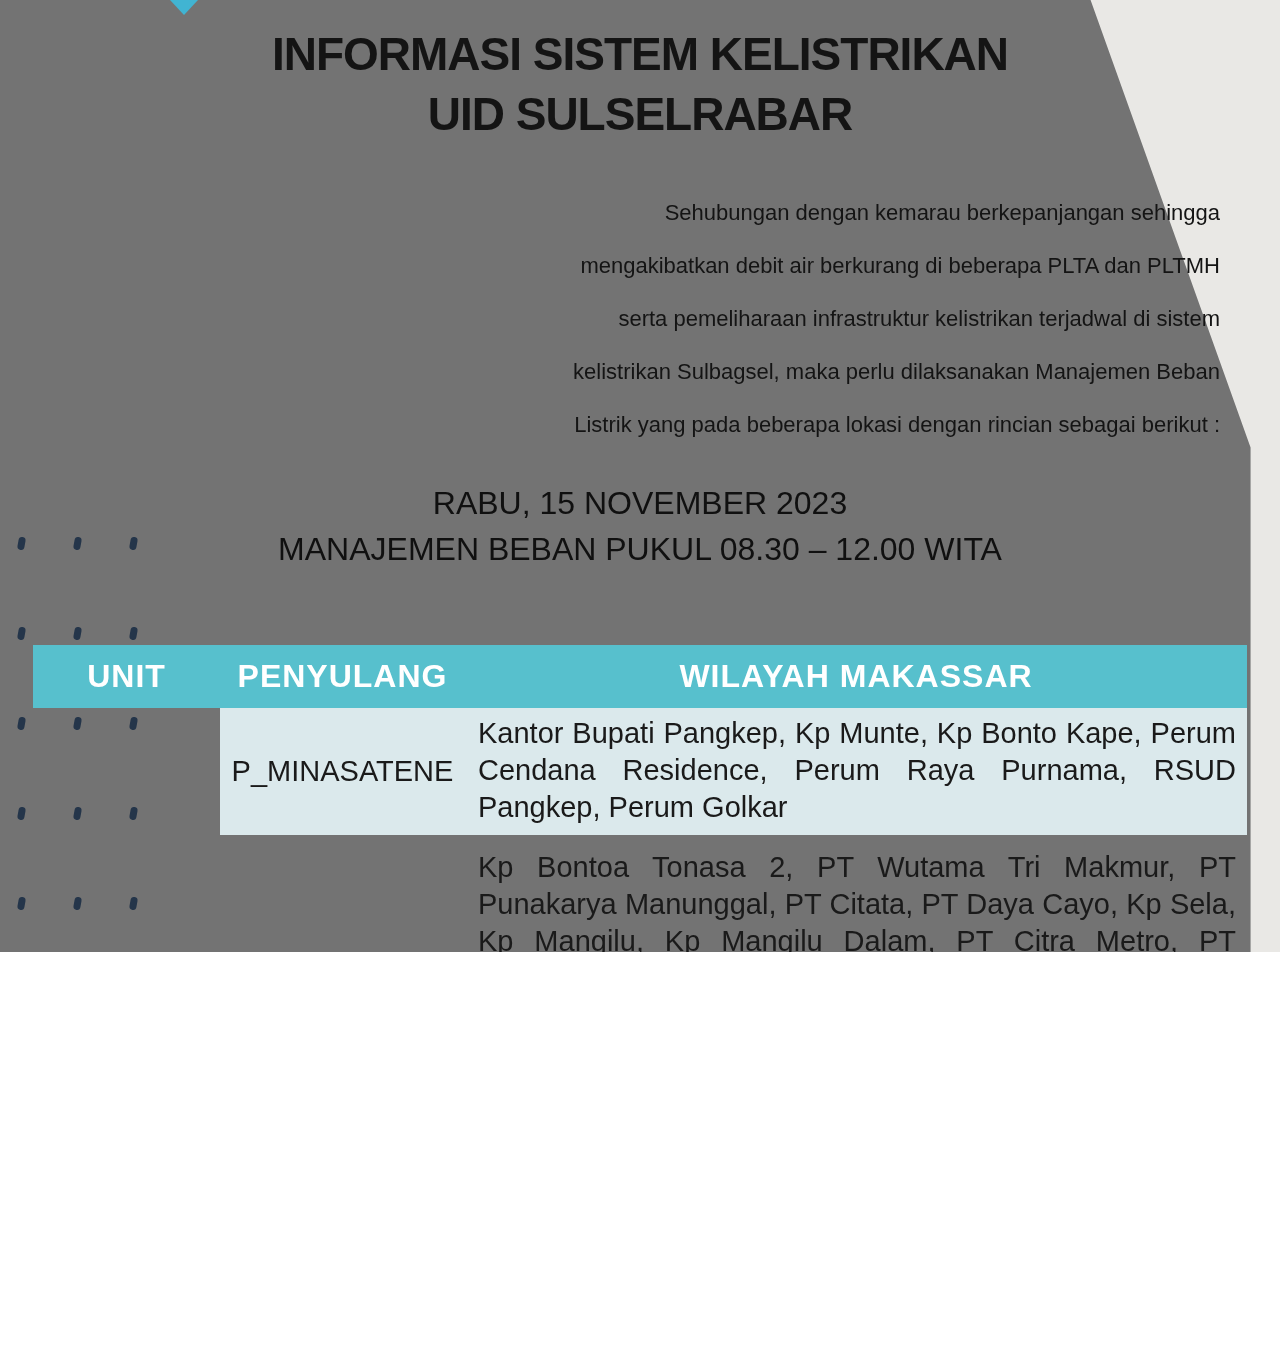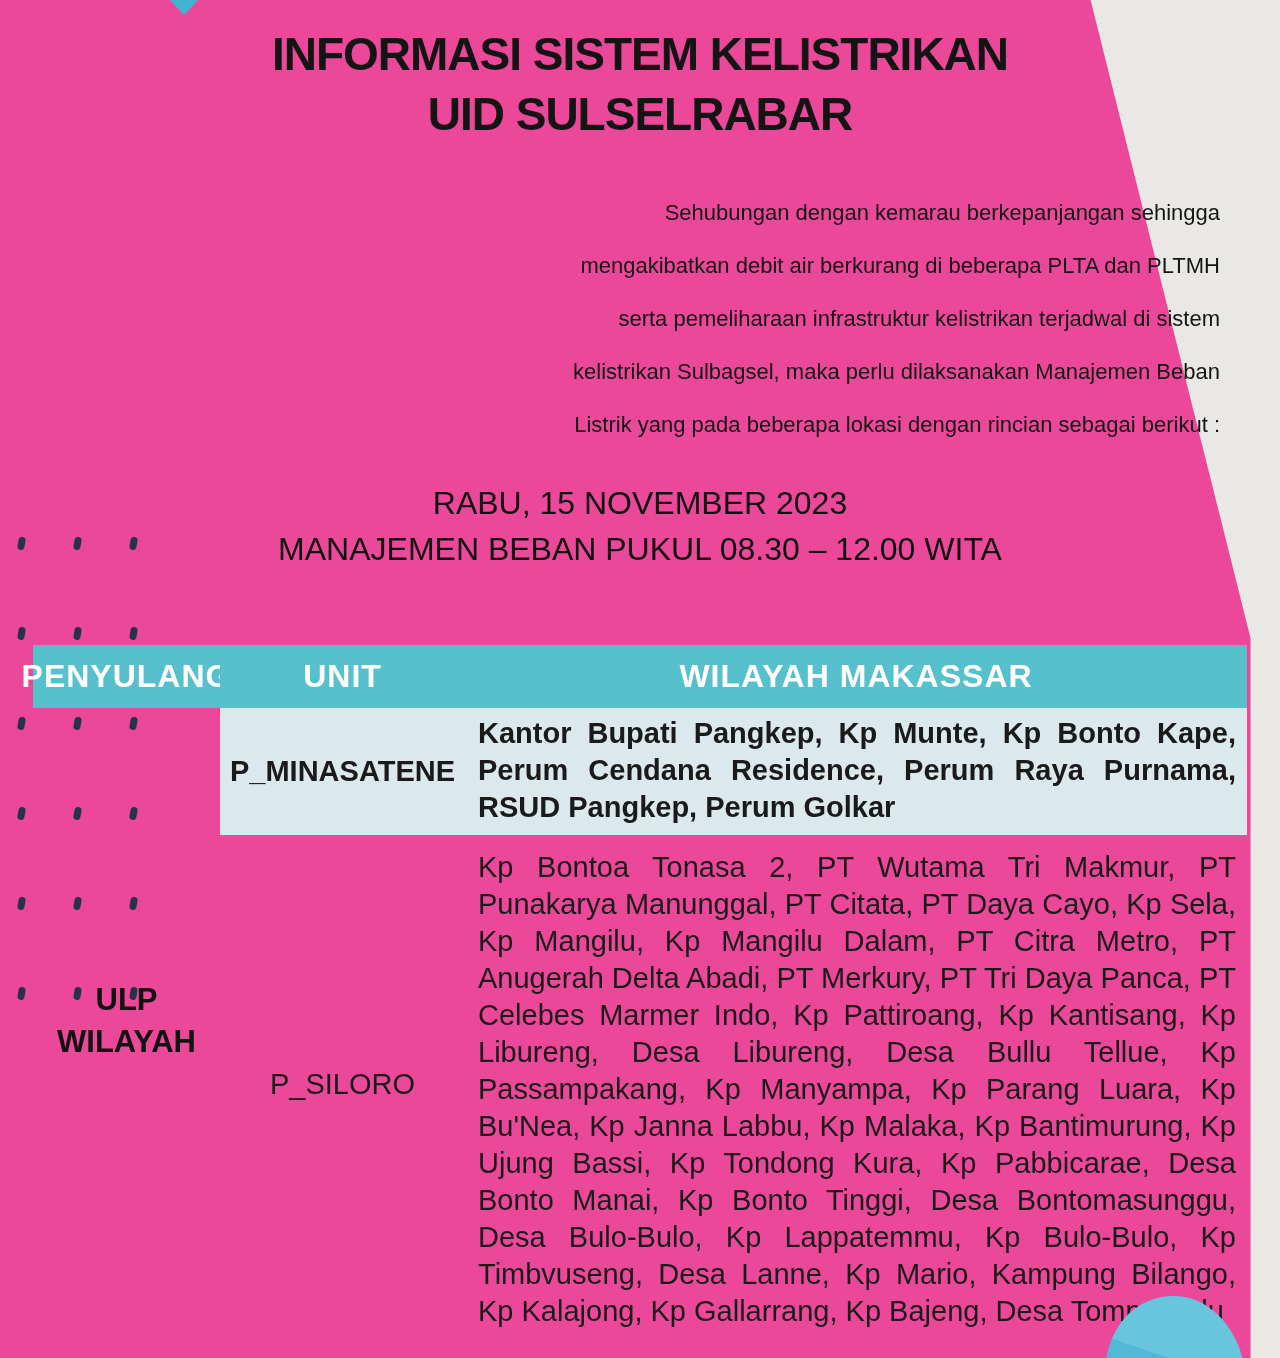--- a/index.html
+++ b/index.html
@@ -1,19 +1,19 @@
 <!DOCTYPE html>
 <html><head>
 <meta charset="utf-8">
 <style>
   html,body { margin:0; padding:0; }
   .page {
     position:relative;
-    width:1280px; height:1358px;
-    background:#ec4899;
+    width:1280px; height:952px;
+    background:#737373;
     overflow:hidden;
     font-family:"Liberation Sans", sans-serif;
     color:#161616;
   }
   
   .bg-shade {
     position:absolute; inset:0;
     background:#e9e8e5;
     clip-path:polygon(85.2% 0, 100% 0, 100% 100%, 97.7% 100%, 97.7% 47%, 85.2% 0);
     pointer-events:none;
@@ -73,21 +73,21 @@
   }
   .cell-peny {
     display:flex; align-items:center; justify-content:center;
     font-size:29px; color:#1a1a1a;
   }
   .cell-wil {
     font-size:29px; line-height:37px; text-align:justify;
     color:#1a1a1a;
     padding:7px 11px 0 13px;
   }
-  .r1 { background:#dbe9ec;font-weight:bold; }
+  .r1 { background:#dbe9ec; }
   .row2-wil { padding-top:14px; }
   .blob {
     position:absolute; left:1103px; top:1296px;
     width:140px; height:120px;
     background:linear-gradient(205deg,#69c5dd 52%,#53b8d6 52%);
     border-radius:50% 50% 45% 40% / 68% 72% 30% 28%;
     transform:rotate(-6deg);
   }
 </style>
 </head>
@@ -128,22 +128,22 @@
       <span class="dot" style="left: 112px; top: 270px;"></span>
       <span class="dot" style="left: 0px; top: 360px;"></span>
       <span class="dot" style="left: 56px; top: 360px;"></span>
       <span class="dot" style="left: 112px; top: 360px;"></span>
       <span class="dot" style="left: 0px; top: 450px;"></span>
       <span class="dot" style="left: 56px; top: 450px;"></span>
       <span class="dot" style="left: 112px; top: 450px;"></span>
     </div>
 
   <div class="outage-table">
+    <div class="th">UNIT</div>
     <div class="th">PENYULANG</div>
-    <div class="th">UNIT</div>
     <div class="th">WILAYAH MAKASSAR</div>
 
     <div class="cell-unit">ULP
 WILAYAH</div>
 
     <div class="cell-peny r1">P_MINASATENE</div>
     <div class="cell-wil r1">Kantor Bupati Pangkep, Kp Munte, Kp Bonto Kape, Perum Cendana Residence, Perum Raya Purnama, RSUD Pangkep, Perum Golkar</div>
 
     <div class="cell-peny">P_SILORO</div>
     <div class="cell-wil row2-wil">Kp Bontoa Tonasa 2, PT Wutama Tri Makmur, PT Punakarya Manunggal, PT Citata, PT Daya Cayo, Kp Sela, Kp Mangilu, Kp Mangilu Dalam, PT Citra Metro, PT Anugerah Delta Abadi, PT Merkury, PT Tri Daya Panca, PT Celebes Marmer Indo, Kp Pattiroang, Kp Kantisang, Kp Libureng, Desa Libureng, Desa Bullu Tellue, Kp Passampakang, Kp Manyampa, Kp Parang Luara, Kp Bu'Nea, Kp Janna Labbu, Kp Malaka, Kp Bantimurung, Kp Ujung Bassi, Kp Tondong Kura, Kp Pabbicarae, Desa Bonto Manai, Kp Bonto Tinggi, Desa Bontomasunggu, Desa Bulo-Bulo, Kp Lappatemmu, Kp Bulo-Bulo, Kp Timbvuseng, Desa Lanne, Kp Mario, Kampung Bilango, Kp Kalajong, Kp Gallarrang, Kp Bajeng, Desa Tompo Bulu</div>

